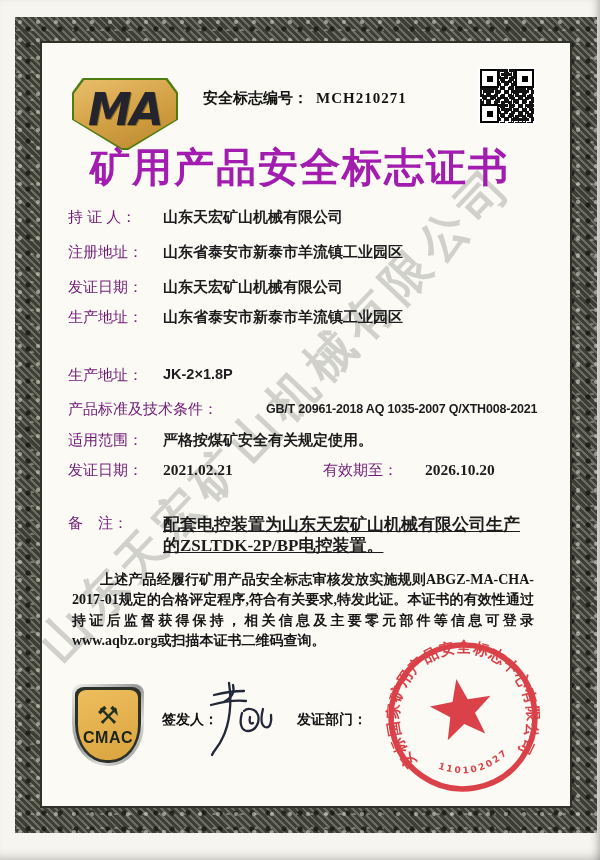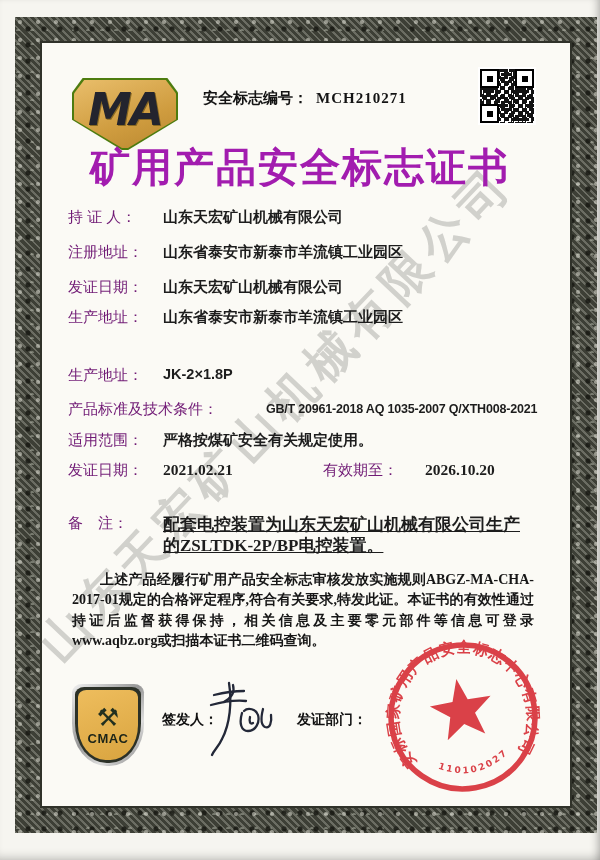--- a/index.html
+++ b/index.html
@@ -65,21 +65,21 @@
       font-family:"Liberation Serif",serif;font-weight:600;color:#171717;text-align:justify;}
   
   .cmac{left:72px;top:684px;width:72px;height:82px;}
   .cmac-silver{position:absolute;inset:0;border-radius:14% 14% 48% 48%/10% 10% 52% 52%;
       background:linear-gradient(135deg,#f0f0f0,#969696 45%,#dedede 70%,#7d7d7d);}
   .cmac-dark{position:absolute;inset:3px;border-radius:14% 14% 48% 48%/10% 10% 52% 52%;background:#2c3127;}
   .cmac-gold{position:absolute;inset:6px;border-radius:14% 14% 46% 46%/10% 10% 50% 50%;
       background:linear-gradient(160deg,#eebd5d,#d9a43f);
       display:flex;flex-direction:column;align-items:center;justify-content:center;gap:1px;}
   .cmac-emblem{font-size:25px;line-height:1;color:#22301f;}
-  .cmac-text{font-weight:800;font-size:13px;letter-spacing:.5px;color:#1c2418;}
+  .cmac-text{font-weight:800;font-size:16px;letter-spacing:.5px;color:#1c2418;}
   .signer{left:162px;top:711px;font-size:14px;font-weight:800;color:#111;}
   .issuer{left:297px;top:711px;font-size:14px;font-weight:800;color:#111;}
   .sig{left:205px;top:678px;}
   .seal{left:384px;top:638px;width:158px;height:158px;transform:rotate(-10deg);opacity:.94;
       mix-blend-mode:multiply;}
   .sealtxt{font-family:"DejaVu Sans",sans-serif;font-weight:700;}
 </style>
 </head>
 <body>
 

